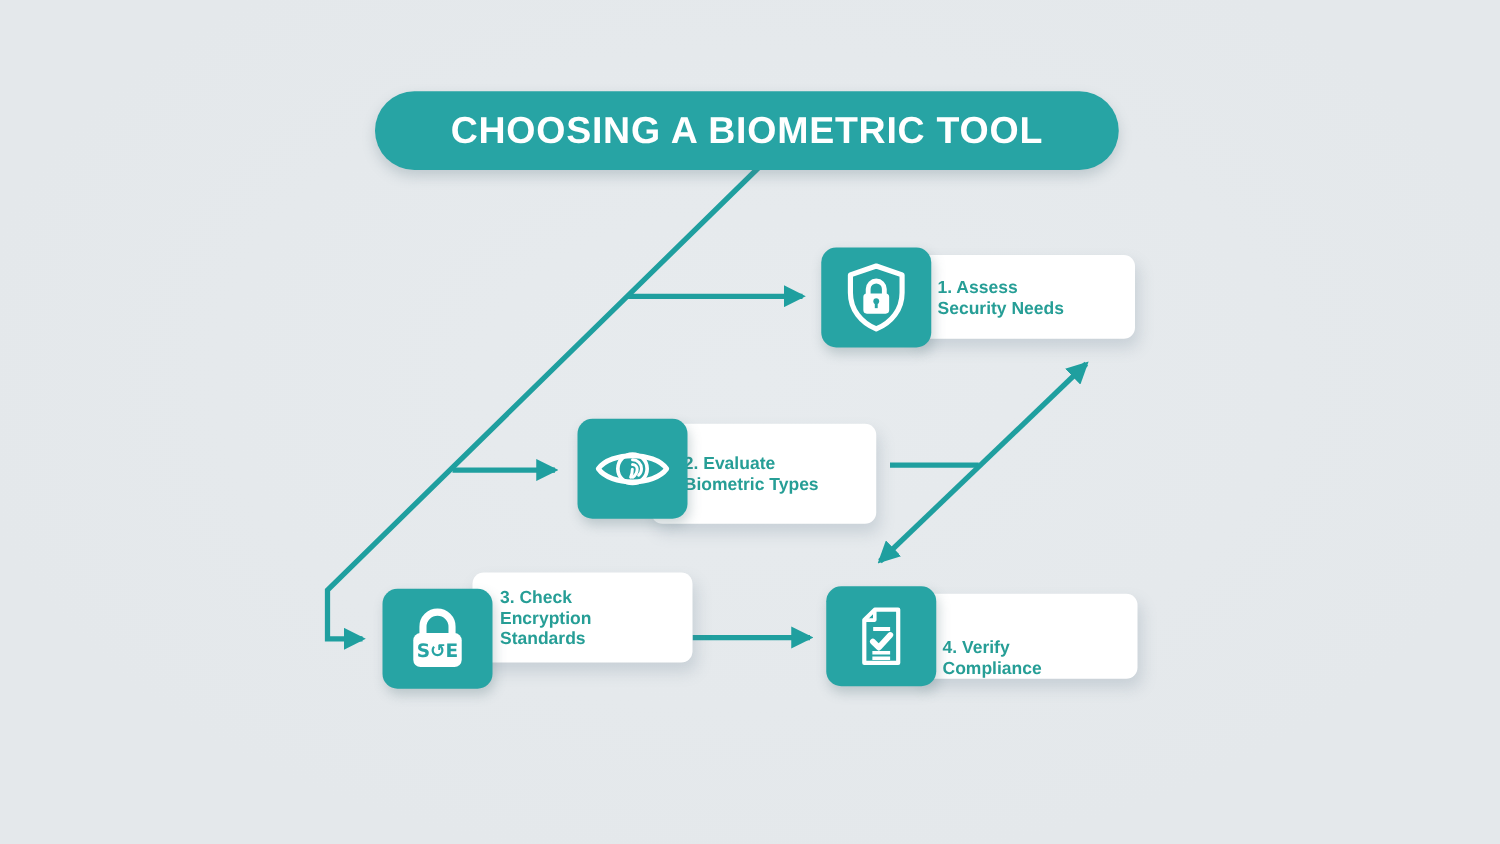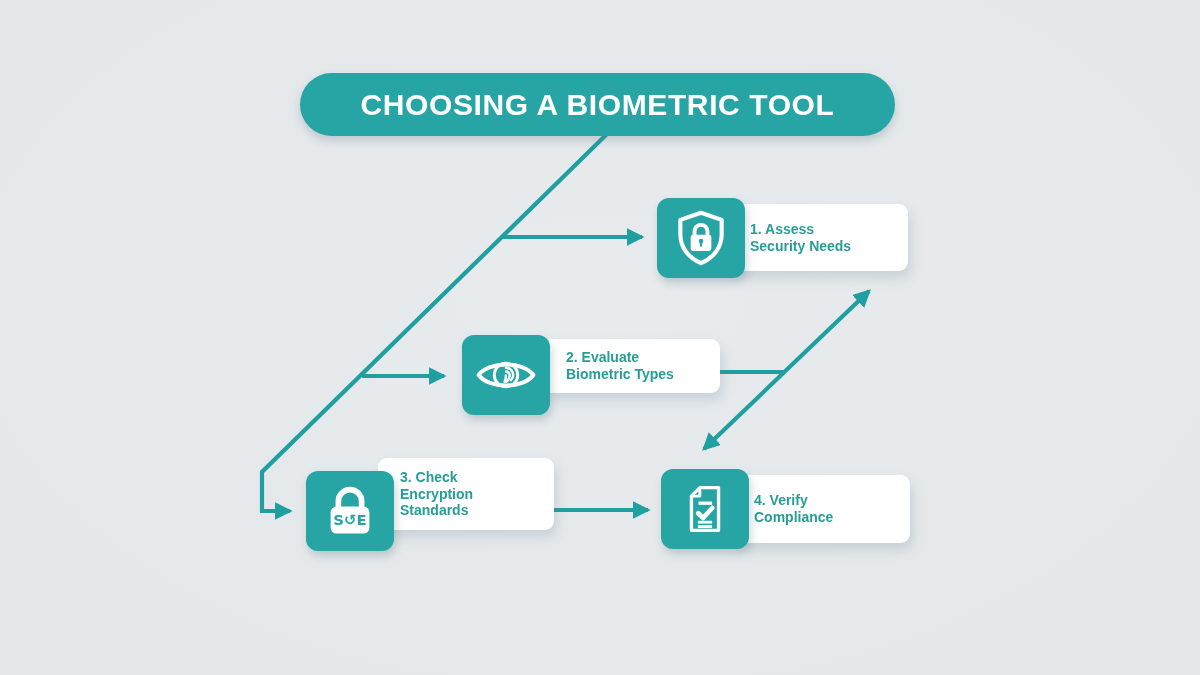--- a/index.html
+++ b/index.html
@@ -40,25 +40,25 @@
     position:absolute;z-index:2;background:var(--card);border-radius:9px;
     display:flex;align-items:center;
     box-shadow:3px 7px 12px rgba(100,125,140,.22);
   }
   .card-label{
     color:var(--card-text);font-size:14px;font-weight:bold;line-height:1.2;white-space:pre-line;
   }
   .s1-tile{left:657px;top:198px;}
   .s1-card{left:730px;top:204px;width:178px;height:67px;padding-left:20px;}
   .s2-tile{left:462px;top:335px;}
-  .s2-card{left:540px;top:339px;width:180px;height:54px;padding-left:26px;}
+  .s2-card{left:521px;top:339px;width:180px;height:80px;padding-left:26px;}
   .s3-tile{left:306px;top:471px;}
   .s3-card{left:378px;top:458px;width:176px;height:72px;padding-left:22px;}
   .s4-tile{left:661px;top:469px;}
-  .s4-card{left:733px;top:475px;width:177px;height:68px;padding-left:21px;}
+  .s4-card{left:733px;top:475px;width:177px;height:68px;padding-left:21px;align-items:flex-end;}
   .icon-tile svg{display:block;}
   .mono-text{font-family:"DejaVu Sans",sans-serif;font-weight:bold;}
 </style>
 </head>
 <body>
 
 <div class="canvas">
 
   <svg class="connections" width="1200" height="675" viewBox="0 0 1200 675" aria-hidden="true">
     <defs>

